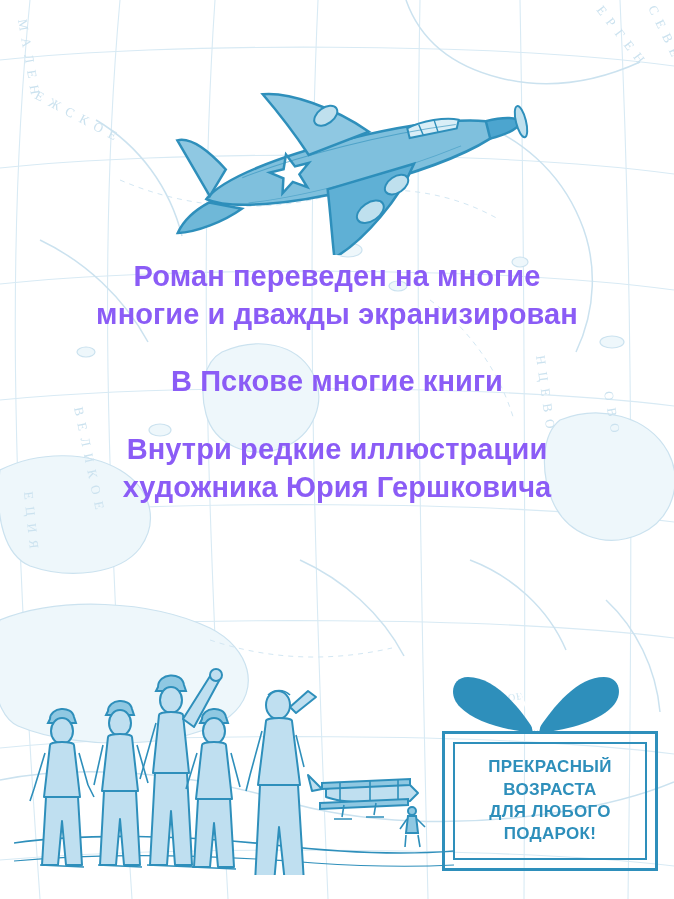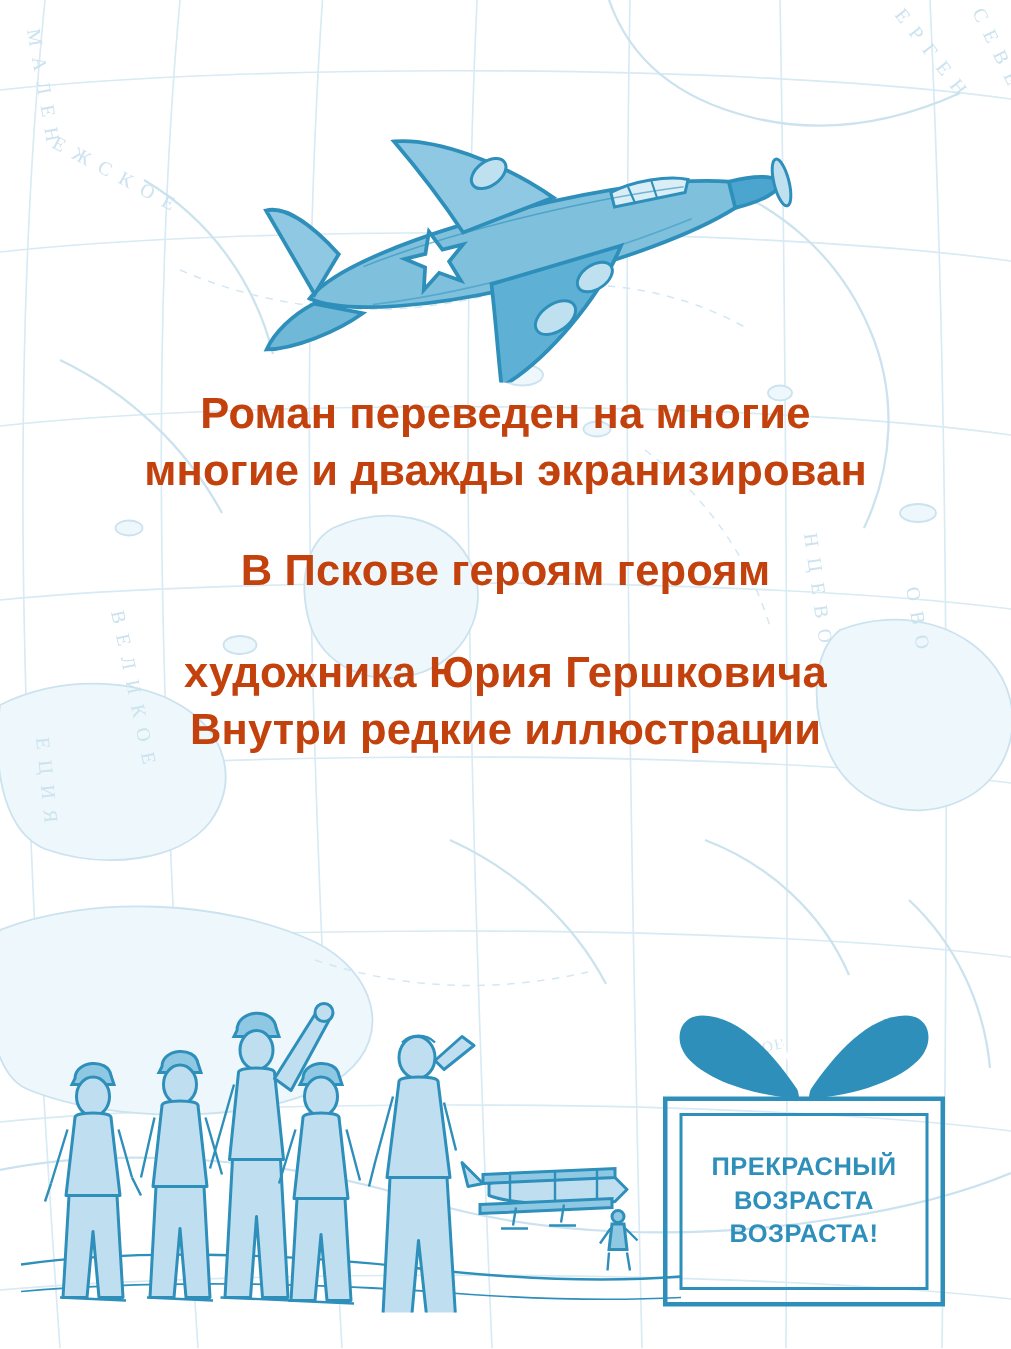--- a/index.html
+++ b/index.html
@@ -42,21 +42,21 @@
     width: 674px;
     z-index: 3;
     text-align: center;
     color: #2b8cb9;
   }
   .para {
     font-size: 29px;
     line-height: 1.30;
     font-weight: 700;
     letter-spacing: 0.1px;
-    color: #c2410c;
+    color: #8b5cf6;
     margin: 0;
     padding: 0;
   }
   .para + .para { margin-top: 30px; }
   .para .line { display: block; white-space: nowrap; }
 
   
   .soldiers-layer {
     position: absolute;
     left: 14px;
@@ -79,21 +79,21 @@
     position: absolute;
     left: 12px;
     top: 0;
     width: 176px;
     height: 70px;
   }
   .gift-box {
     position: absolute;
     left: 6px;
     top: 60px;
-    width: 188px;
+    width: 216px;
     height: 140px;
     border: 3px solid #2e8fbb;
     box-sizing: border-box;
   }
   .gift-box-inner {
     position: absolute;
     left: 8px;
     top: 8px;
     right: 8px;
     bottom: 8px;
@@ -309,41 +309,42 @@
   </div>
 
   <div class="text-block">
 
     <p class="para">
       <span class="line">Роман переведен на многие</span>
       <span class="line">многие и дважды экранизирован</span>
     </p>
 
     <p class="para">
-      <span class="line">В Пскове героям героям</span>
+      <span class="line">В Пскове многие книги</span>
     </p>
 
     <p class="para">
+      <span class="line">Внутри редкие иллюстрации</span>
       <span class="line">художника Юрия Гершковича</span>
-      <span class="line">Внутри редкие иллюстрации</span>
     </p>
 
   </div>
 
   <div class="gift">
     <div class="gift-bow">
       <svg width="176" height="70" viewBox="0 0 176 70" xmlns="http://www.w3.org/2000/svg">
         <path d="M88 62 C 70 34, 46 6, 20 6 C 4 6, 0 24, 12 36 C 28 52, 60 60, 88 62 Z" fill="#2e8fbb"></path>
         <path d="M88 62 C 106 34, 130 6, 156 6 C 172 6, 176 24, 164 36 C 148 52, 116 60, 88 62 Z" fill="#2e8fbb"></path>
         <path d="M70 20 C 78 34, 84 48, 86 62" fill="none" stroke="#ffffff" stroke-width="2"></path>
         <path d="M106 20 C 98 34, 92 48, 90 62" fill="none" stroke="#ffffff" stroke-width="2"></path>
       </svg>
     </div>
     <div class="gift-box">
       <div class="gift-box-inner">
         <span class="gift-text">ПРЕКРАСНЫЙ</span>
         <span class="gift-text">ВОЗРАСТА</span>
-        <span class="gift-text">ВОЗРАСТА!</span>
+        <span class="gift-text">ДЛЯ ЛЮБОГО</span>
+        <span class="gift-text">ПОДАРОК!</span>
       </div>
     </div>
   </div>
 
 </div>
 
 </body></html>

